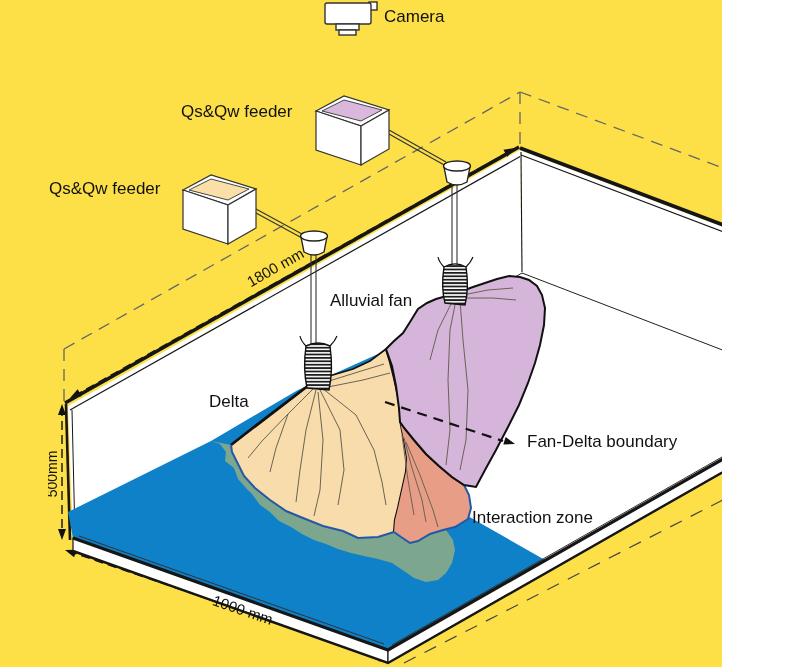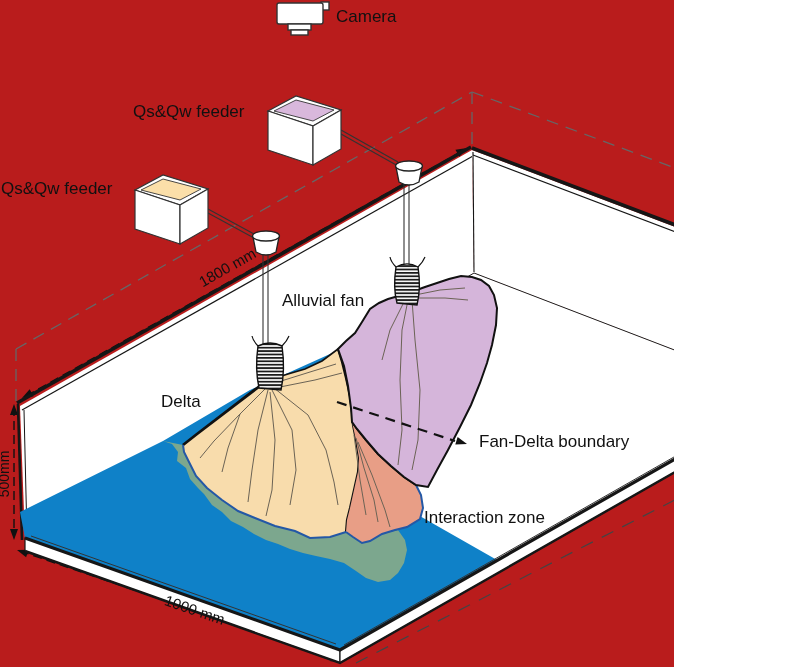--- a/index.html
+++ b/index.html
@@ -1,16 +1,16 @@
 <!DOCTYPE html>
 <html><head>
 <meta charset="utf-8">
 <style>
   html,body{margin:0;padding:0;background:#ffffff;}
-  #fig{position:relative;width:674px;height:667px;background:#b91c1c;overflow:hidden;}
+  #fig{position:relative;width:674px;height:667px;background:#fde047;overflow:hidden;padding-left:48px;}
   svg{display:block}
   text{font-family:"Liberation Sans", sans-serif;fill:#111;}
   .lbl{font-size:17px;}
   .dim{font-size:15px;}
   .dim-s{font-size:14px;}
 </style>
 </head>
 <body>
 
 <div id="fig">

